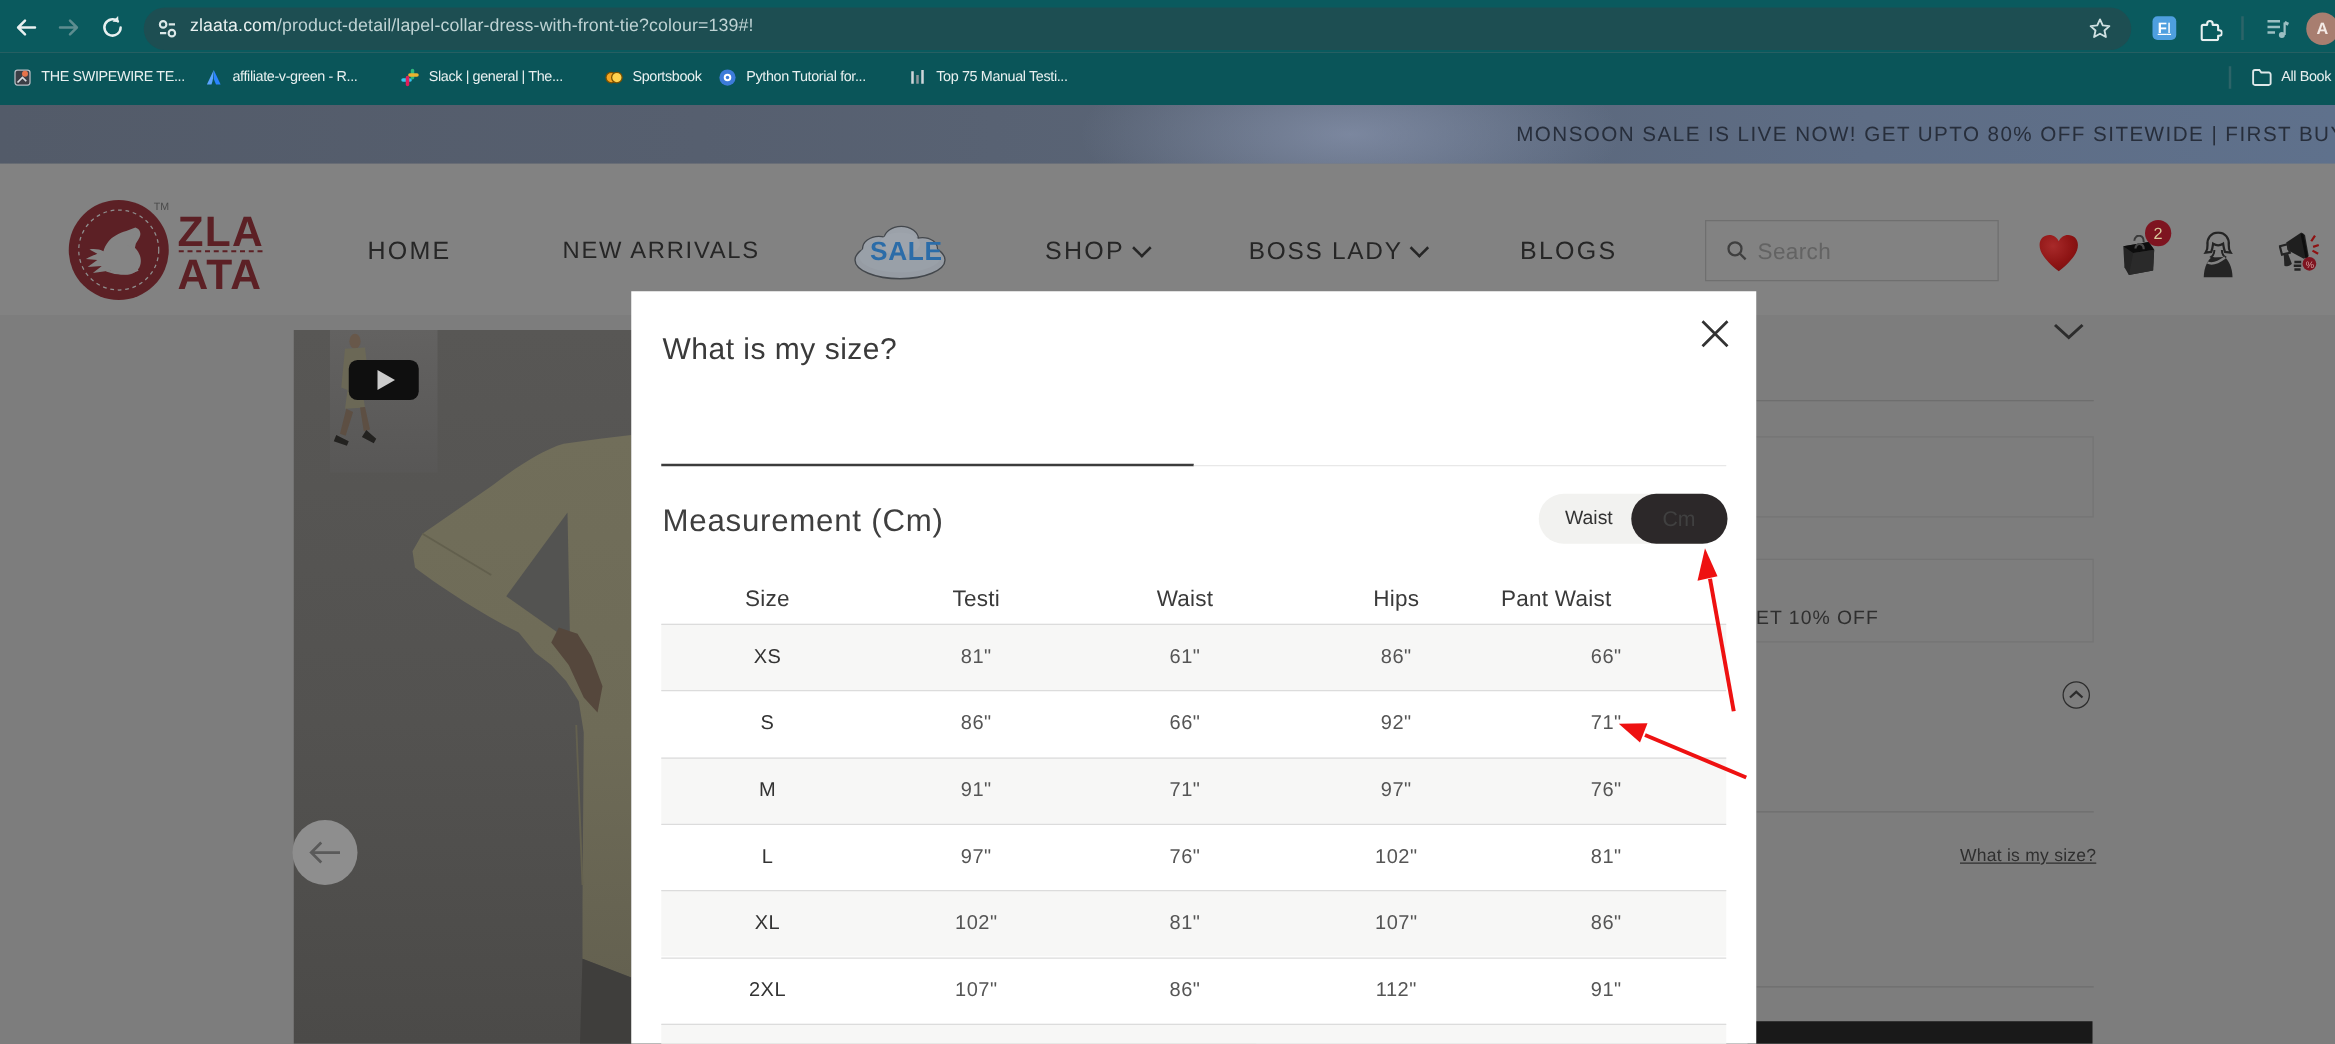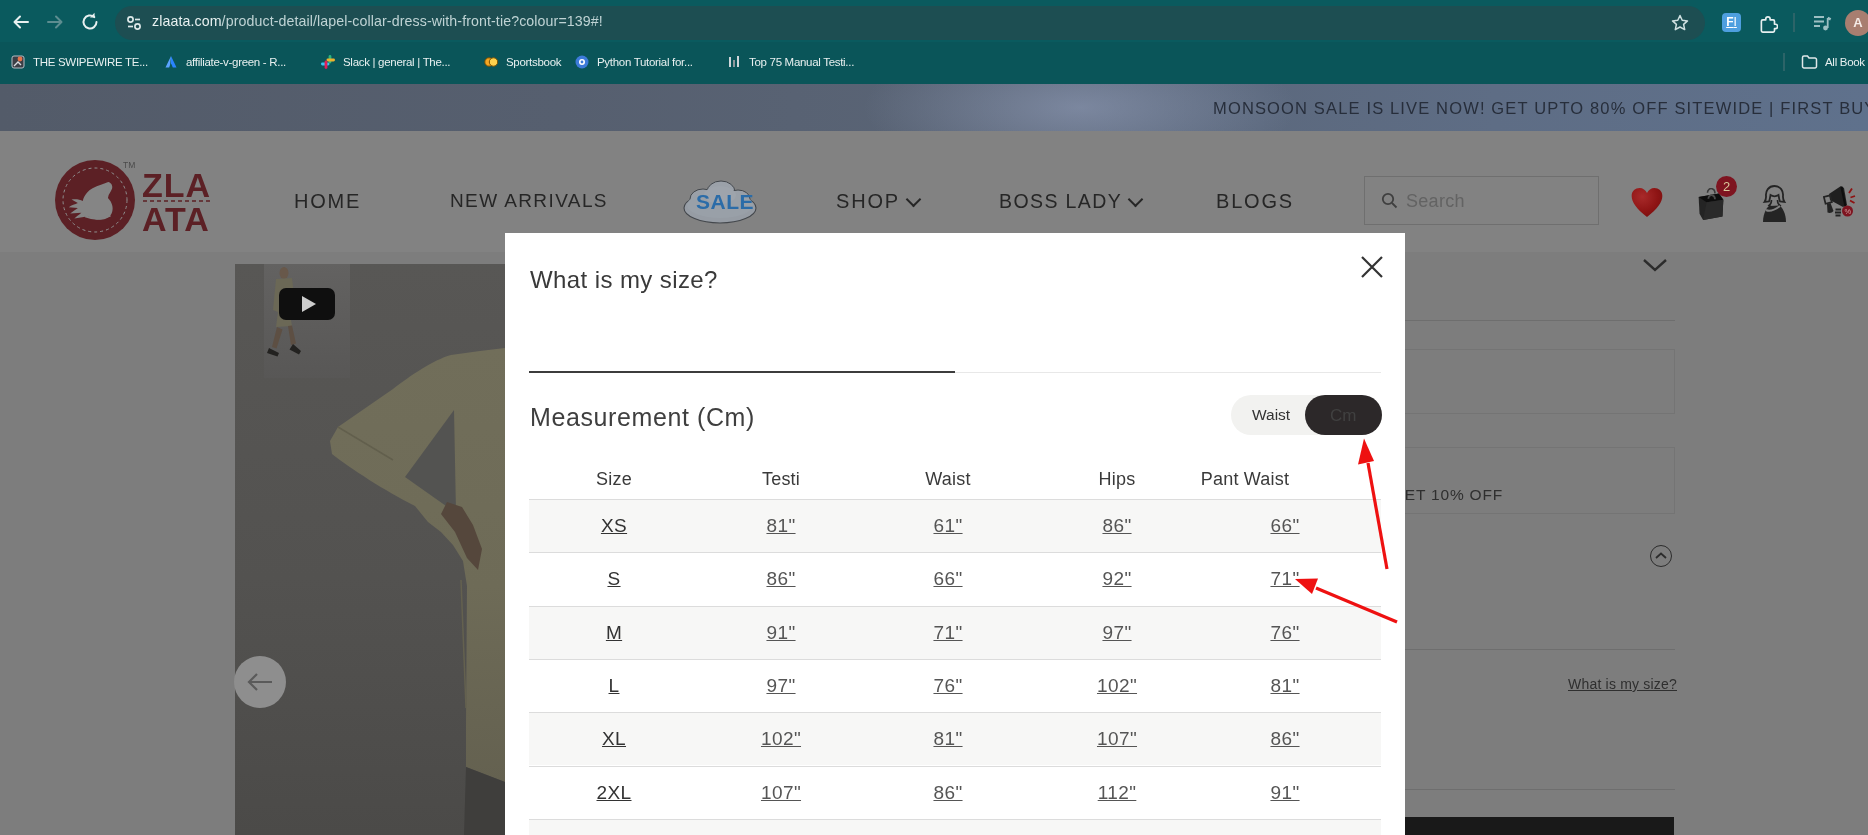--- a/index.html
+++ b/index.html
@@ -32,21 +32,21 @@
 .rbox { position:absolute; border:1px solid #747474; }
 
 
 #modal { left:505px; top:233px; width:900px; height:602px; background:#ffffff; }
 #mtitle { left:25px; top:33px; font-size:24px; color:#3a3a3a; font-weight:500; letter-spacing:0.4px; }
 .tab { position:absolute; top:92px; width:426px; text-align:center; font-size:20px; font-weight:600; letter-spacing:0px; }
 #thead { position:absolute; top:236px; left:24px; width:852px; height:30px; }
 .hcell { position:absolute; top:0; transform:translateX(-50%); font-size:18px; color:#3a3a3a; font-weight:500; letter-spacing:0.2px; }
 .trow { position:absolute; left:24px; width:852px; height:53.3px; border-top:1px solid #dcdcdc; }
 .trow.g { background:#f7f7f6; }
-.tcell { position:absolute; top:50%; transform:translate(-50%,-50%); font-size:19px; color:#555; letter-spacing:0.4px;text-decoration:underline; }
+.tcell { position:absolute; top:50%; transform:translate(-50%,-50%); font-size:16px; color:#555; letter-spacing:0.4px; }
 .tcell.sz { color:#333; }
 </style>
 </head>
 <body>
 <div id="stage">
 
   <div class="abs" id="toolbar"></div>
   <div class="abs" id="bookbar"></div>
   <div class="abs" id="omnibox"></div>
   <svg class="abs" style="left:10px;top:11px" width="22" height="22" viewBox="0 0 22 22">

